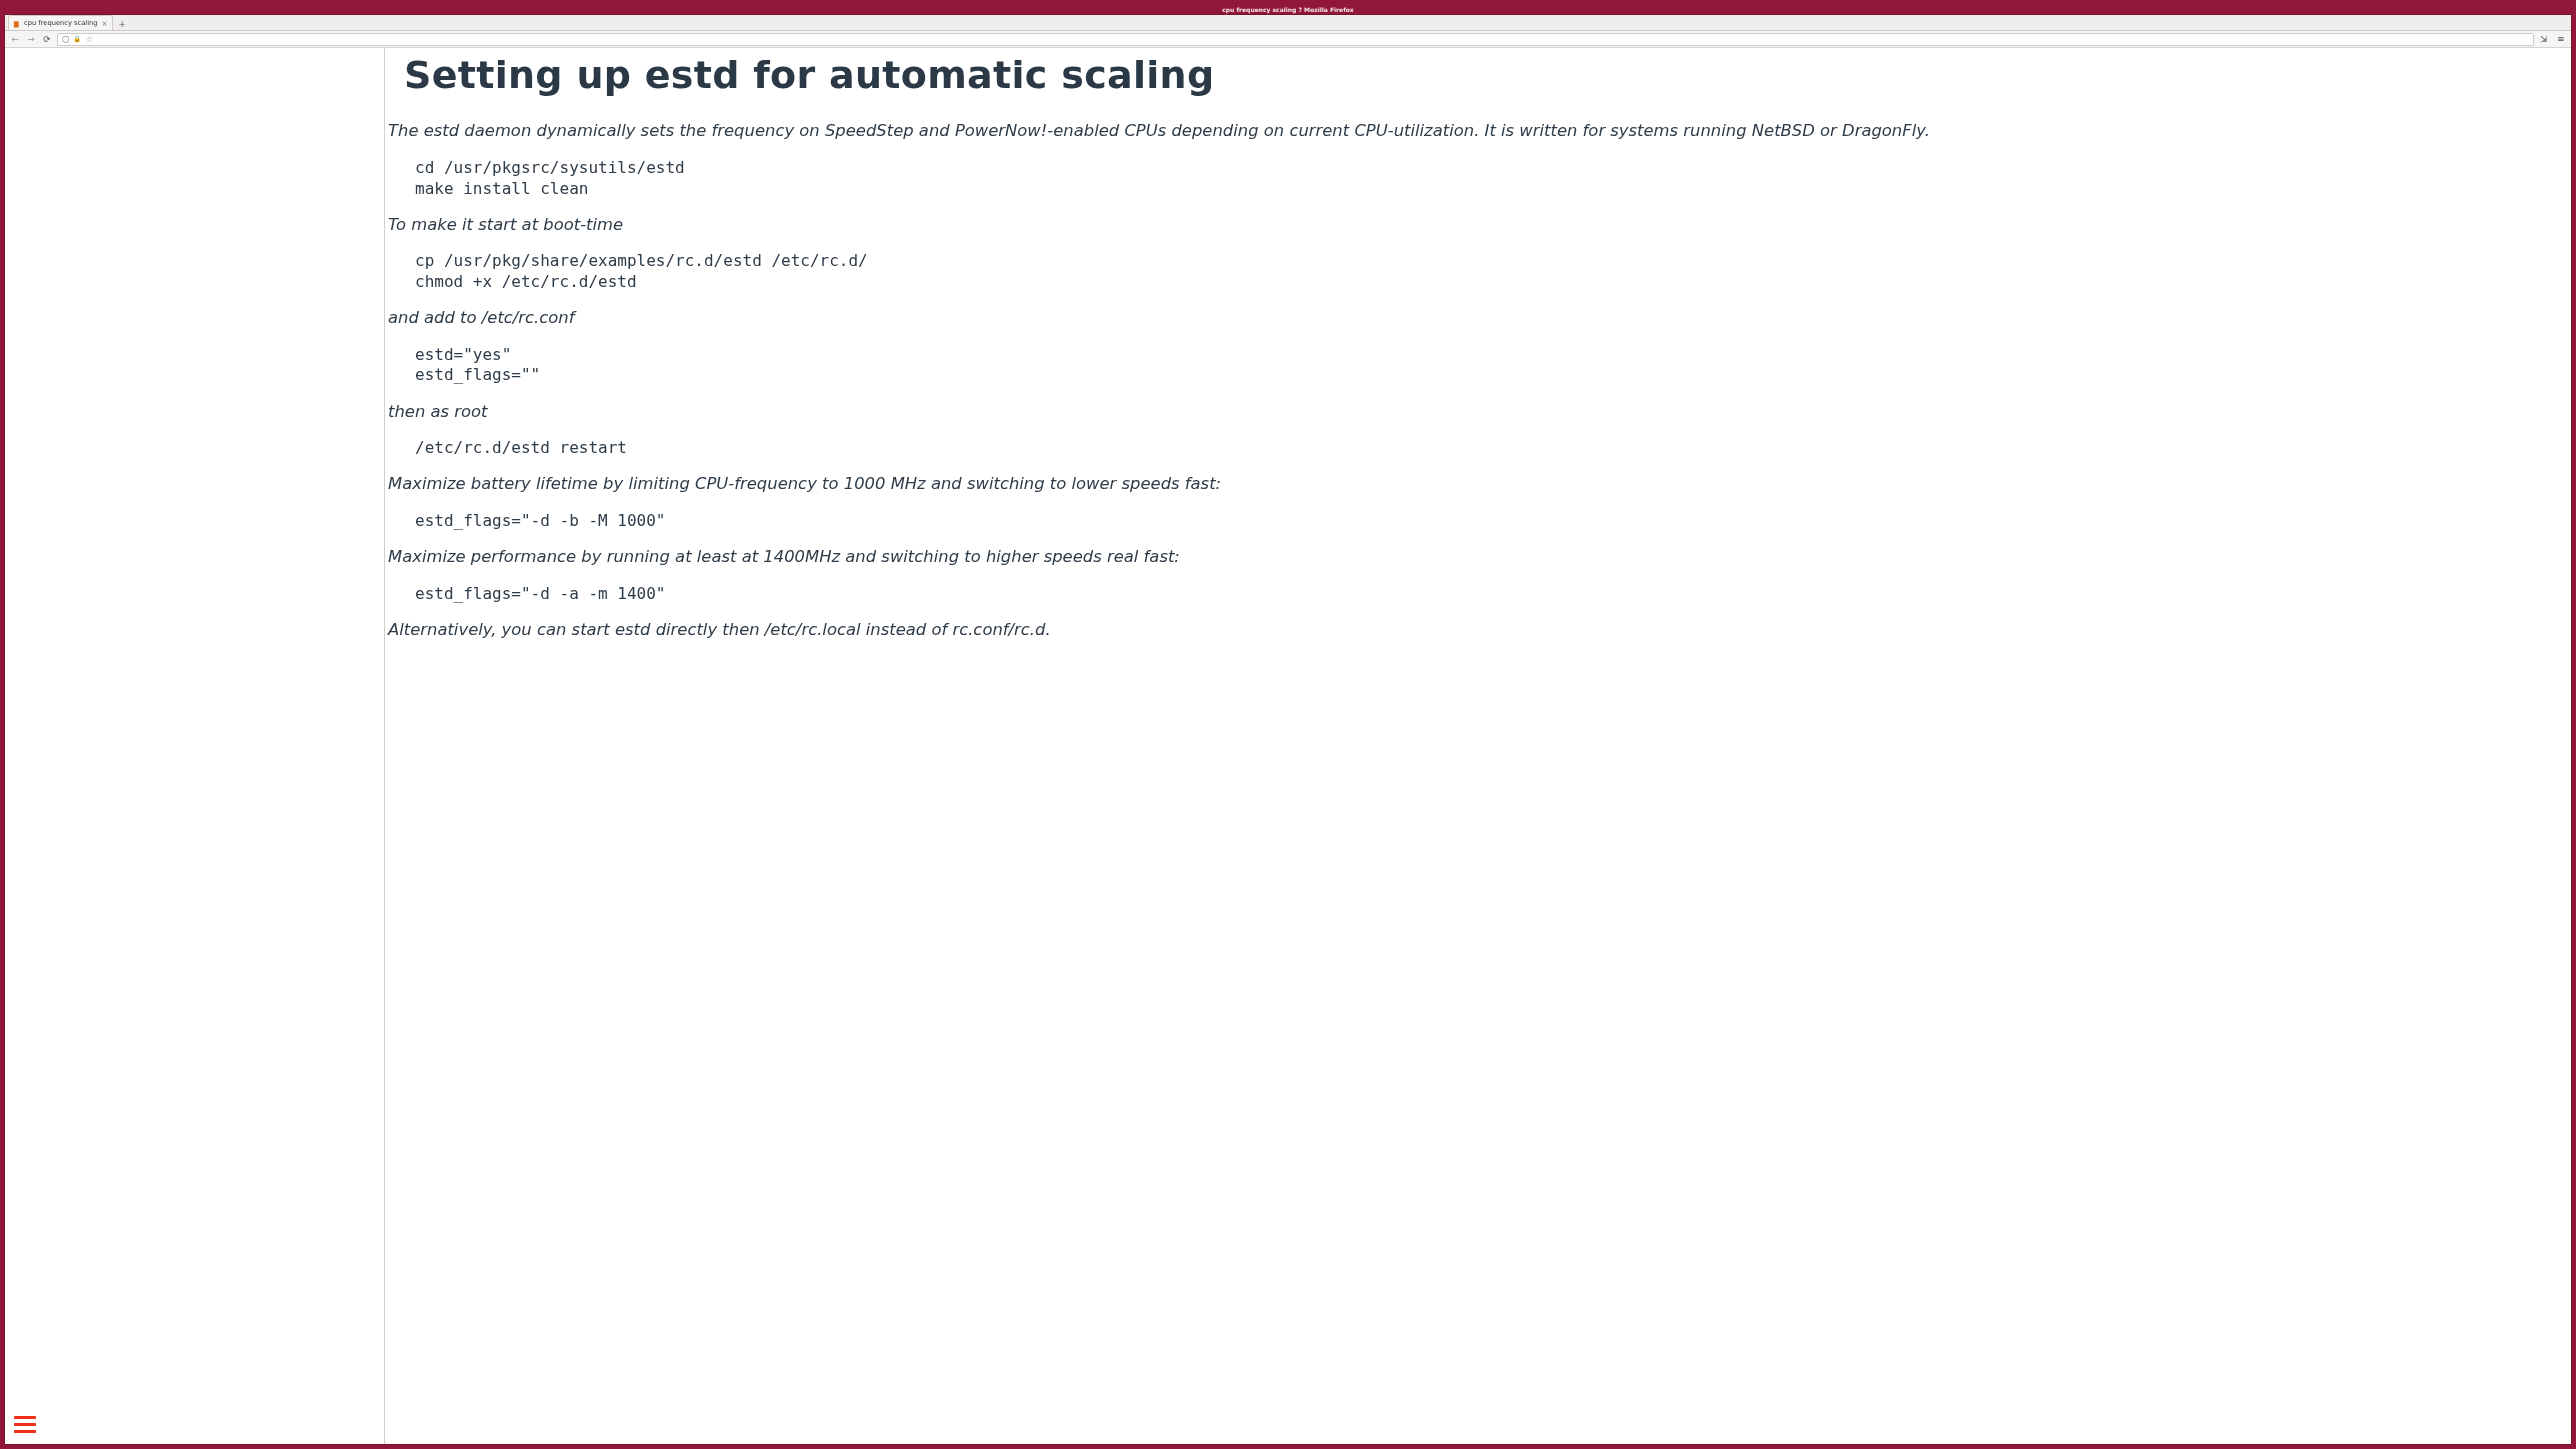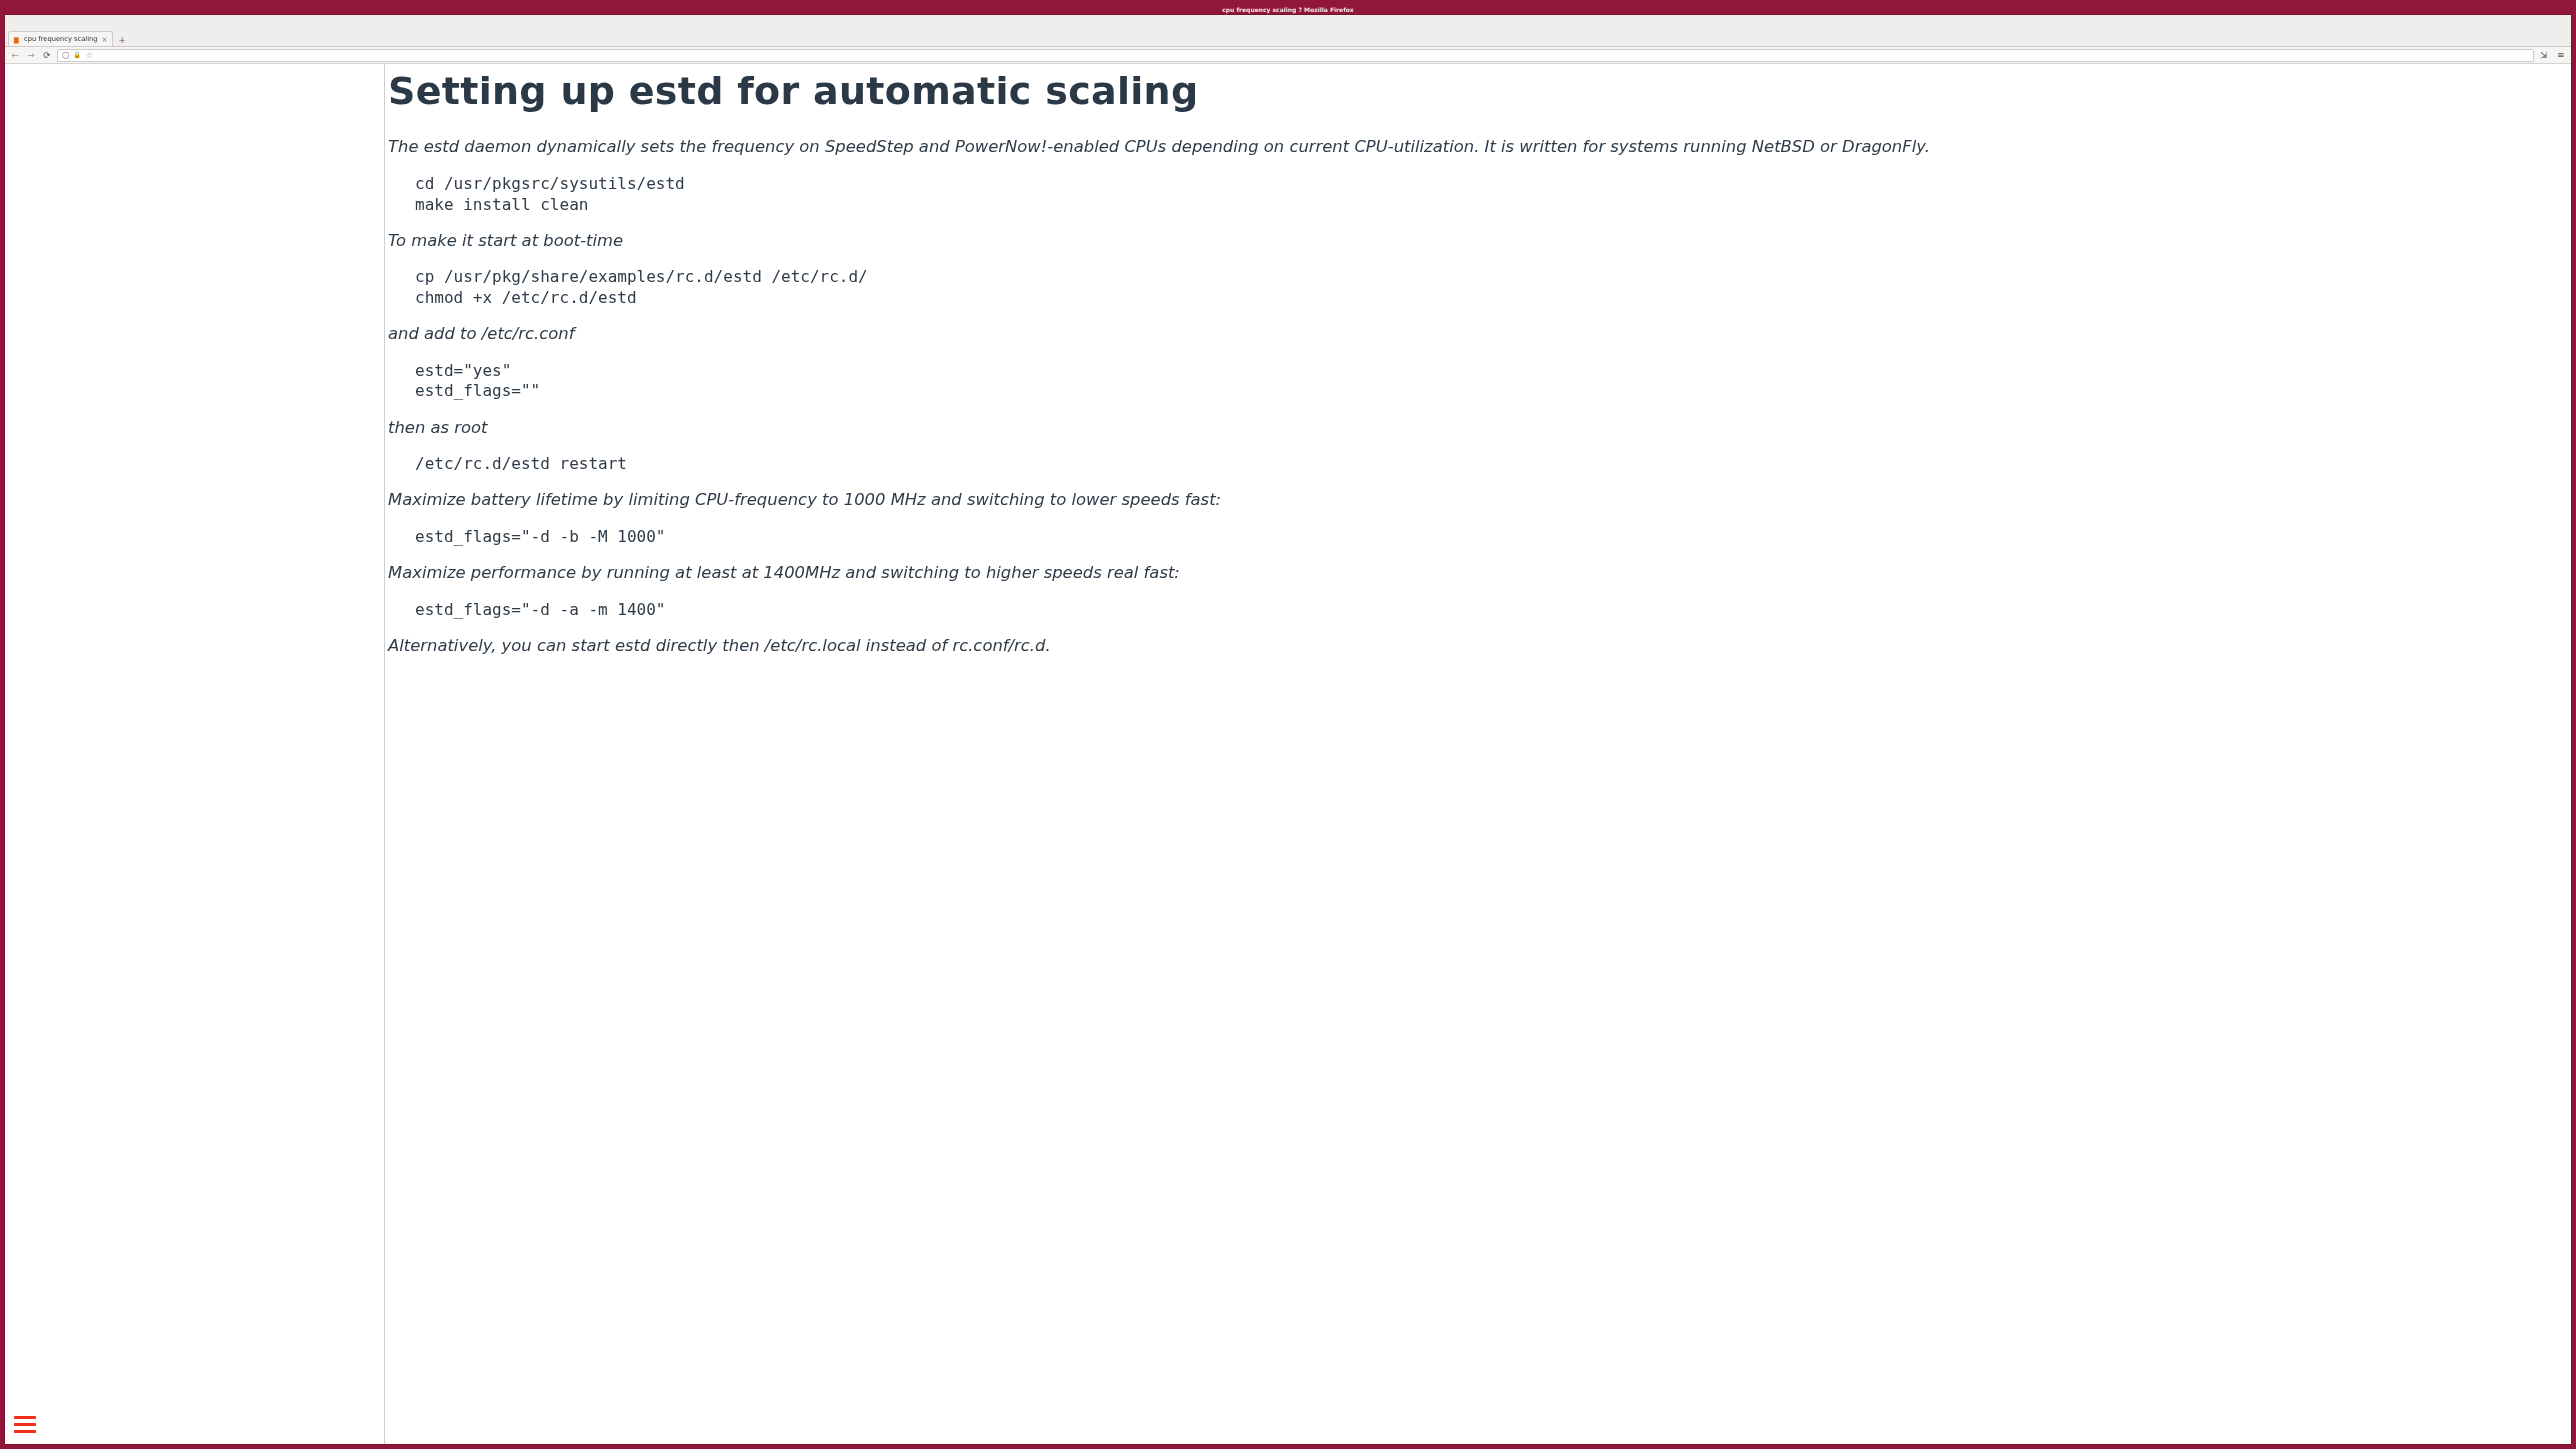--- a/index.html
+++ b/index.html
@@ -26,21 +26,21 @@
   .inner {
     flex: 1;
     margin: 0 4px 4px 4px;
     background: #f0eeed;
     display: flex;
     flex-direction: column;
     border: 0.7px solid #7a1232;
   }
   
   .tab-strip {
-    height: 32px;
+    height: 16px;
     background: #f0eeed;
     display: flex;
     align-items: flex-end;
     padding: 0 2.7px;
     border-bottom: 0.7px solid #cfcac7;
   }
   .tab {
     height: 14.8px;
     min-width: 101px;
     max-width: 107px;
@@ -143,21 +143,21 @@
     top: 0;
     bottom: 0;
     width: 0.7px;
     background: #cfcfcf;
   }
   h1.article-h {
     font-size: 38px;
     font-weight: 800;
     color: #2b3947;
     letter-spacing: 0.3px;
-    margin: 12px 0 23px 0;
+    margin: 12px 0 23px 16px;
     line-height: 1.15;
   }
   p.body {
     font-size: 16.4px;
     color: #2e3b48;
     line-height: 1.32;
     margin: 0 0 16px 0;
     font-style: italic;
   }
   pre.code {

